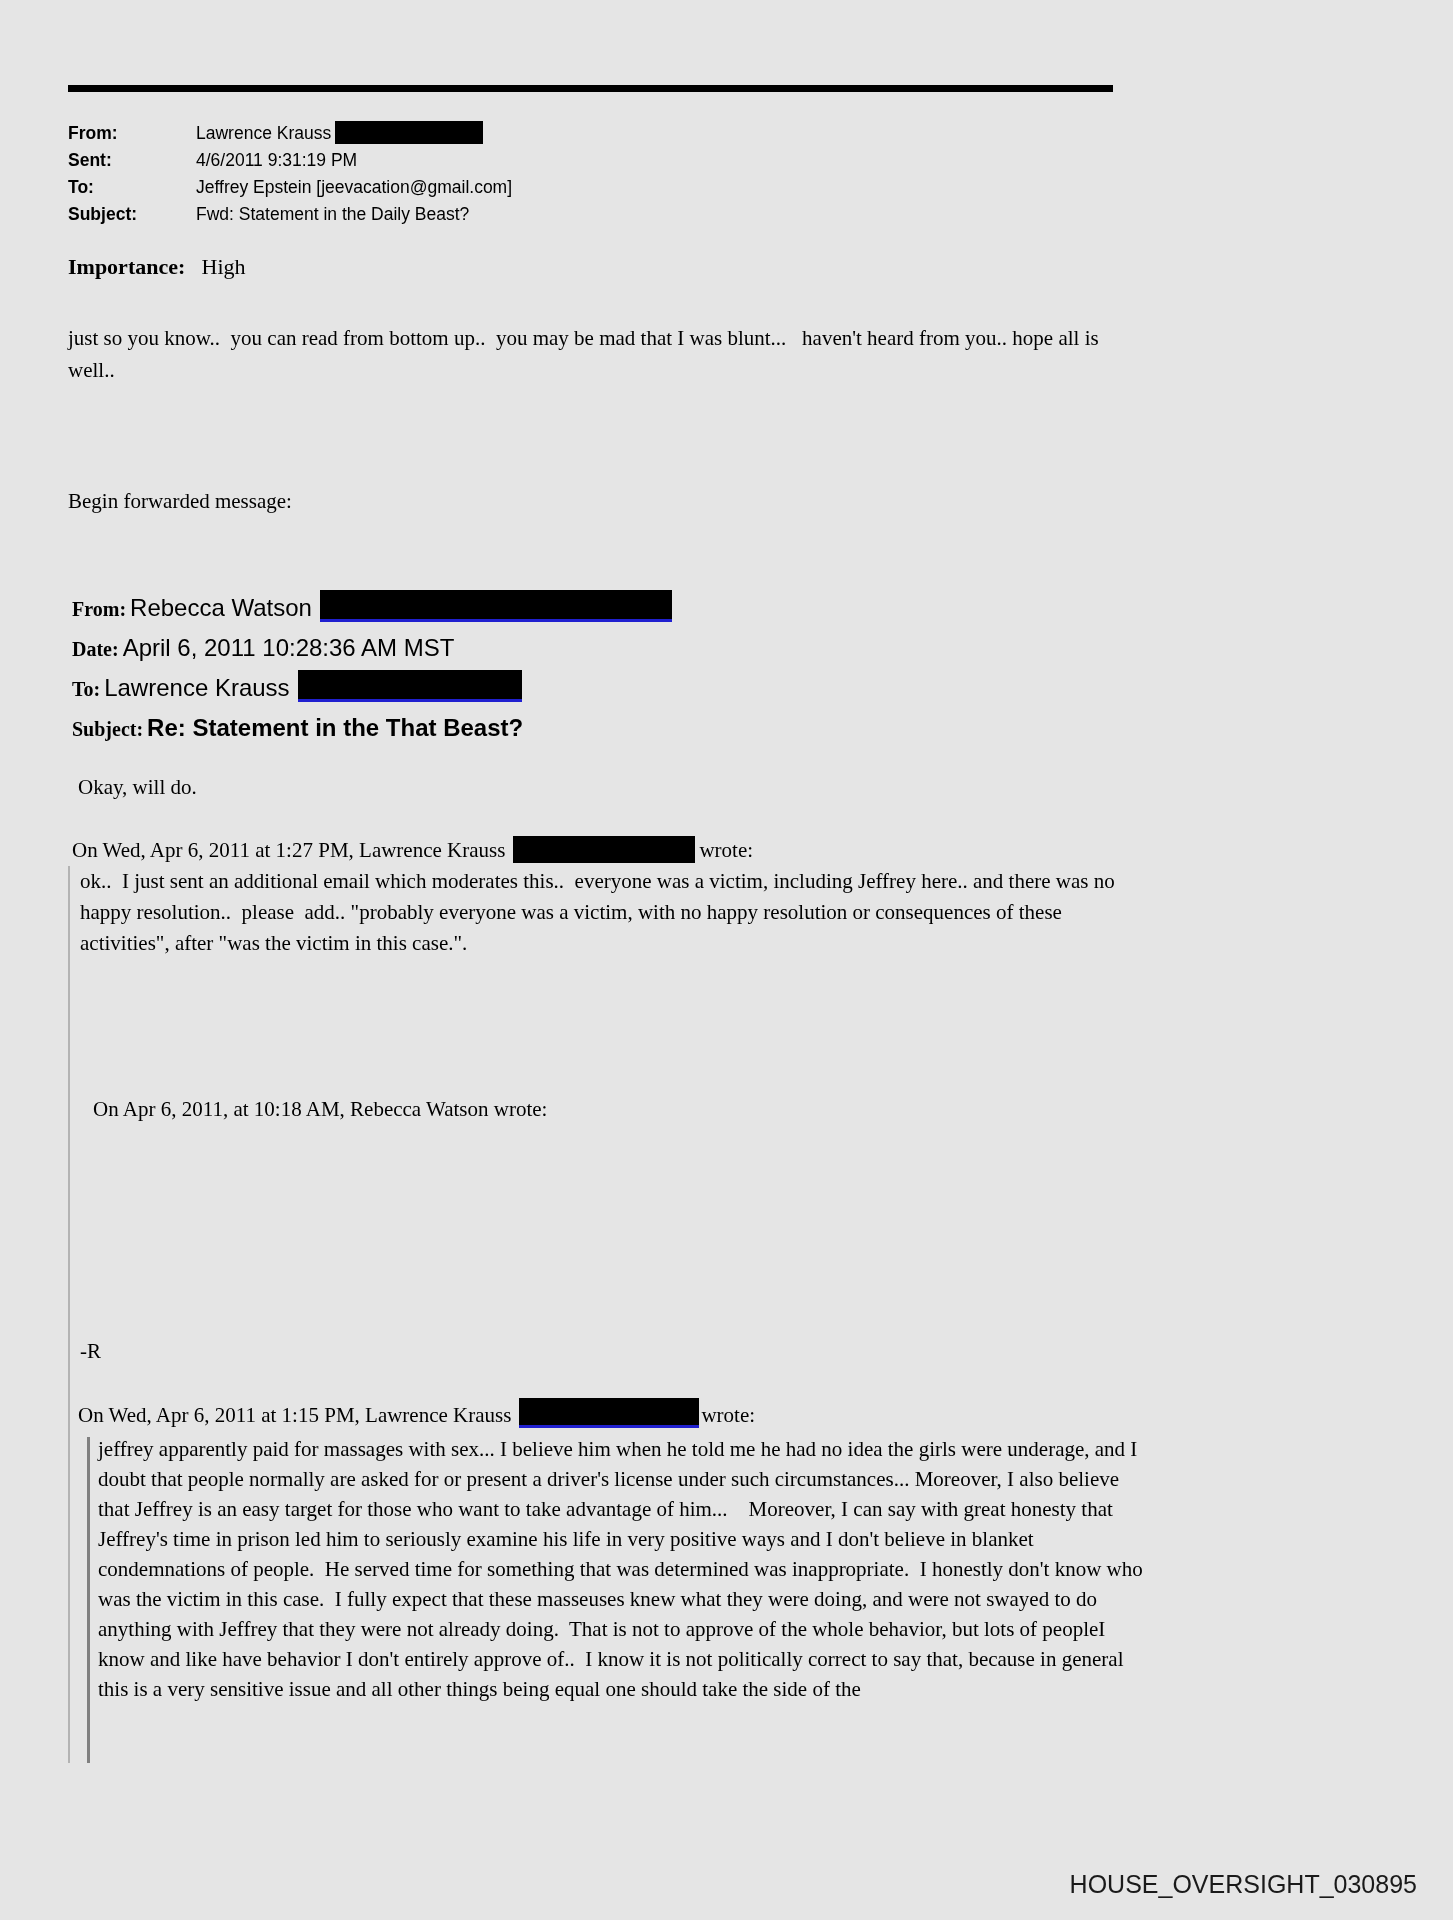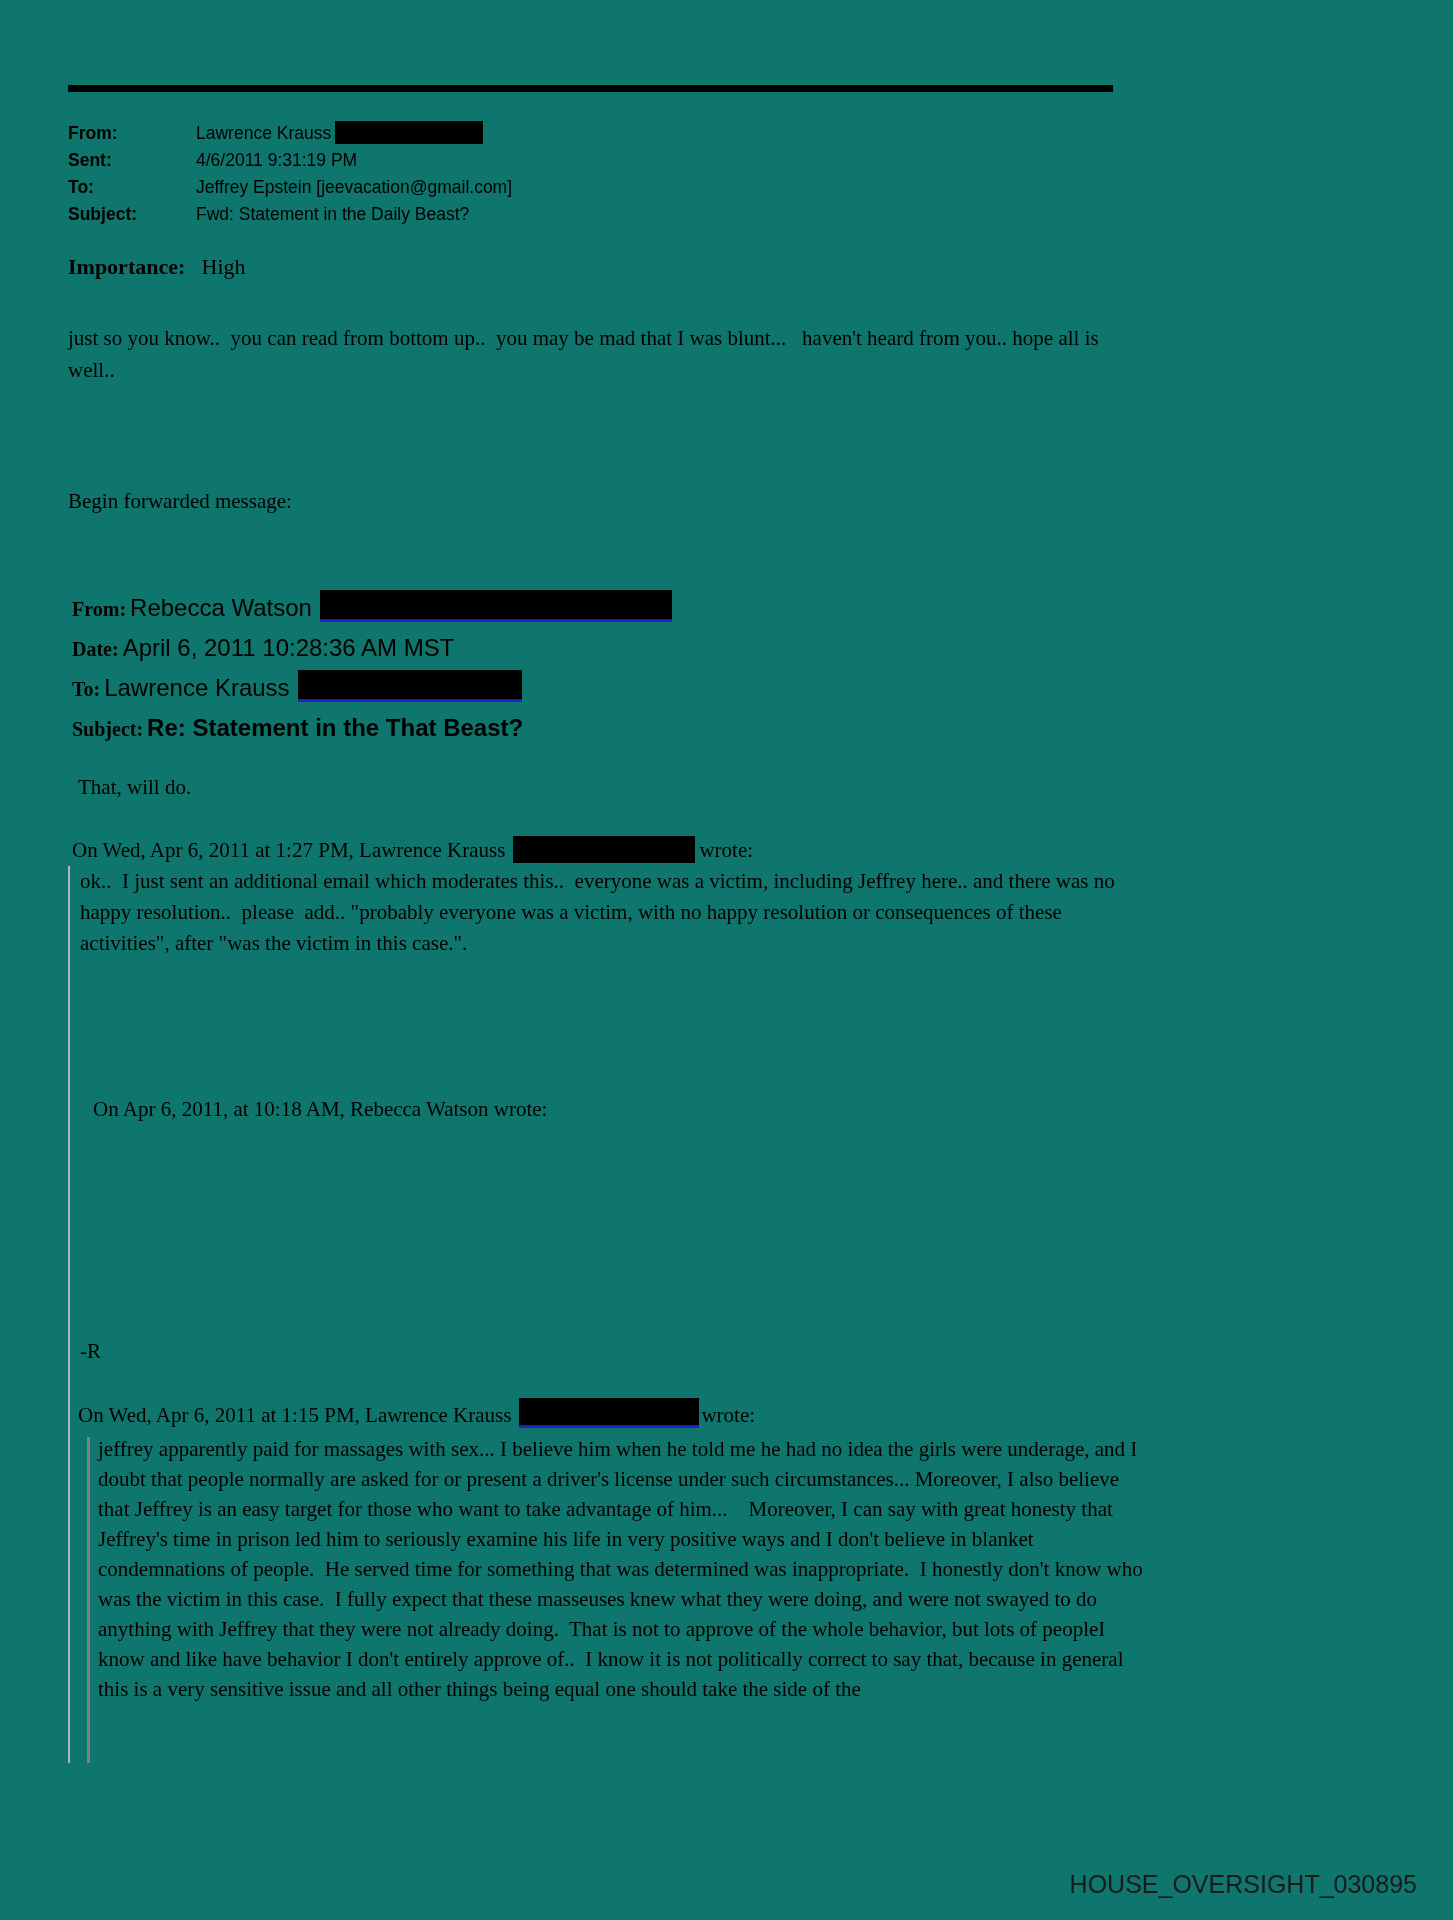--- a/index.html
+++ b/index.html
@@ -1,19 +1,19 @@
 <!DOCTYPE html>
 <html><head>
 <meta charset="utf-8">
 <style>
   html,body { margin:0; padding:0; background:#ffffff; }
   .page {
     position:relative;
     width:1453px; height:1920px;
-    background:#0f766e;
+    background:#e5e5e5;
     font-family:"Liberation Serif", serif;
     color:#000;
     overflow:hidden;
   }
   .top-rule {
     position:absolute; left:68px; top:85px;
     width:1045px; height:7px; background:#000;
   }
   
   .mailheader {
@@ -136,21 +136,21 @@
     <div>
       <span class="fwd-label">To:</span>
       <span class="fwd-value">Lawrence Krauss</span><span class="redact blue-underline r-fwd-to"></span>
     </div>
     <div>
       <span class="fwd-label">Subject:</span>
       <span class="fwd-value bold">Re: Statement in the That Beast?</span>
     </div>
   </div>
 
-  <div class="para okwilldo">That, will do.</div>
+  <div class="para okwilldo">Okay, will do.</div>
 
   <div class="para attr127"><span>On Wed, Apr 6, 2011 at 1:27 PM, Lawrence Krauss</span><span class="redact r-127"></span><span>wrote:</span></div>
 
   <div class="quotebar-1"></div>
 
   <div class="para q127">ok..  I just sent an additional email which moderates this..  everyone was a victim, including Jeffrey here.. and there was no happy resolution..  please  add.. "probably everyone was a victim, with no happy resolution or consequences of these activities", after "was the victim in this case.".</div>
 
   <div class="para attr1018">On Apr 6, 2011, at 10:18 AM, Rebecca Watson wrote:</div>
 
 

